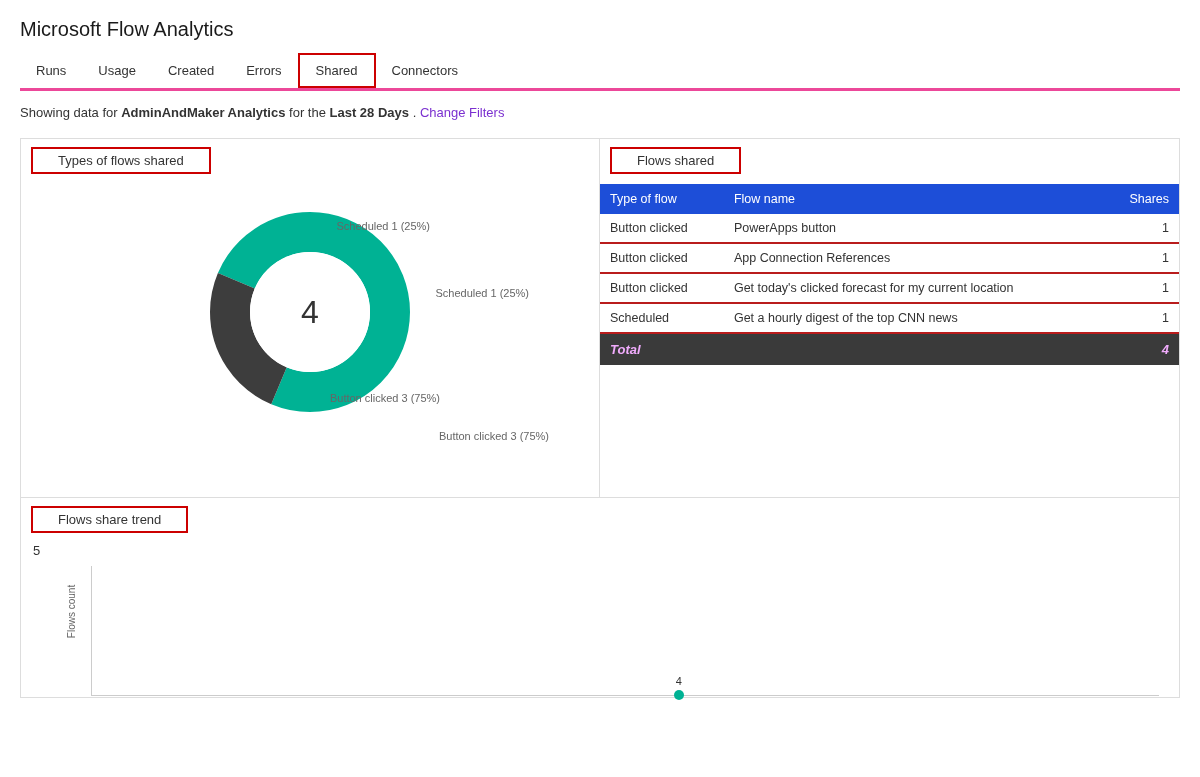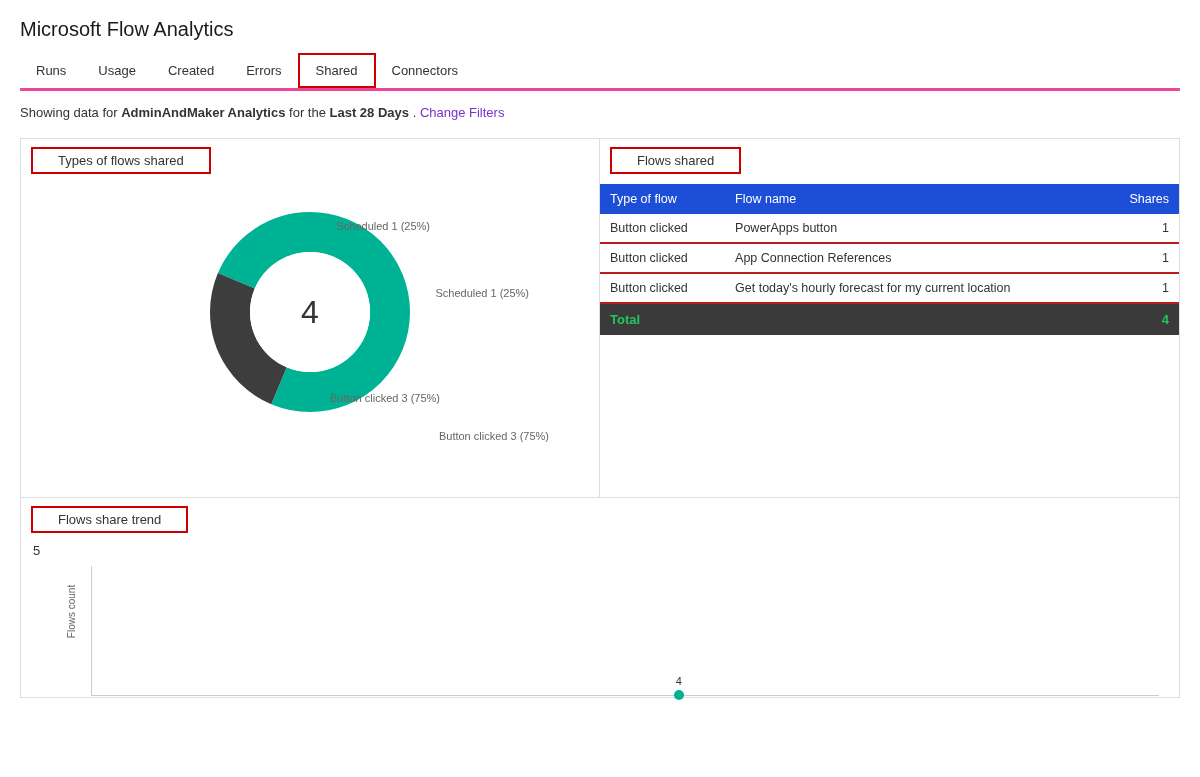--- a/index.html
+++ b/index.html
@@ -158,21 +158,22 @@
       font-size: 12.5px;
       color: #333;
     }
 
     .flows-table tbody td:last-child {
       text-align: right;
     }
 
     .flows-table tfoot tr {
       background: #3a3a3a;
-      color: #22c55e;
+      color: #f0abfc;
+      font-style: italic;
     }
 
     .flows-table tfoot td {
       padding: 8px 10px;
       font-size: 13px;
       font-weight: 600;
     }
 
     .flows-table tfoot td:last-child {
       text-align: right;
@@ -295,21 +296,26 @@
               <td>PowerApps button</td>
               <td>1</td>
             </tr>
             <tr>
               <td>Button clicked</td>
               <td>App Connection References</td>
               <td>1</td>
             </tr>
             <tr>
               <td>Button clicked</td>
-              <td>Get today's hourly forecast for my current location</td>
+              <td>Get today's clicked forecast for my current location</td>
+              <td>1</td>
+            </tr>
+            <tr>
+              <td>Scheduled</td>
+              <td>Get a hourly digest of the top CNN news</td>
               <td>1</td>
             </tr>
           </tbody>
         <tfoot>
           <tr>
             <td>Total</td>
             <td></td>
             <td>4</td>
           </tr>
         </tfoot>

